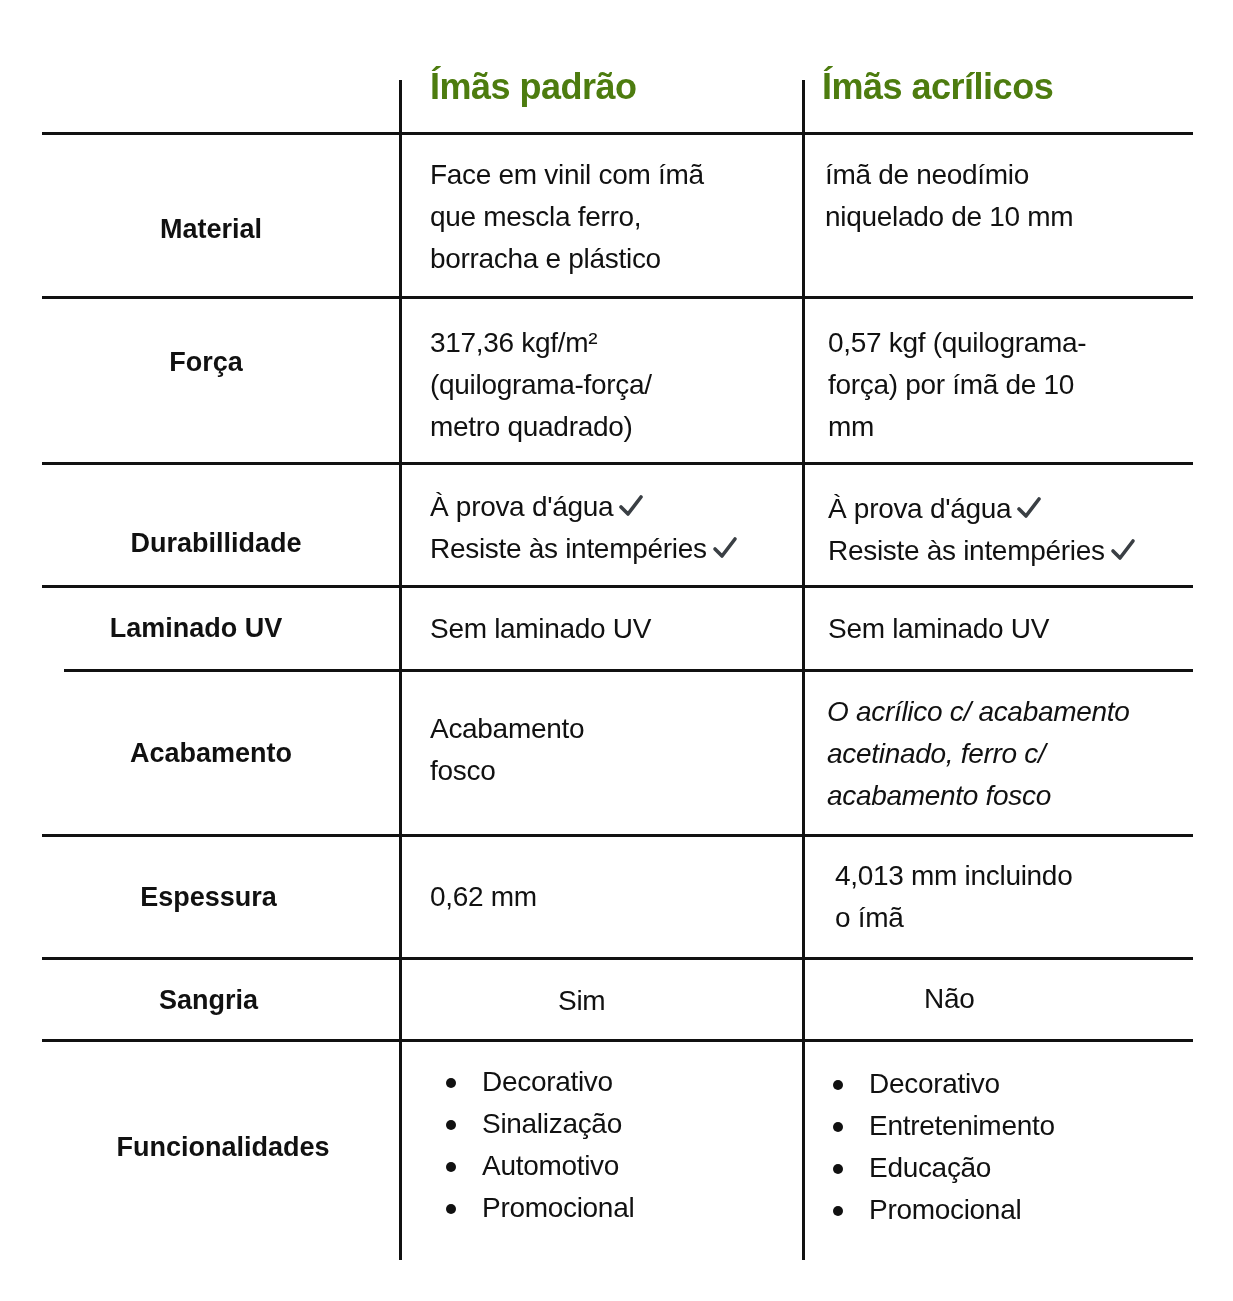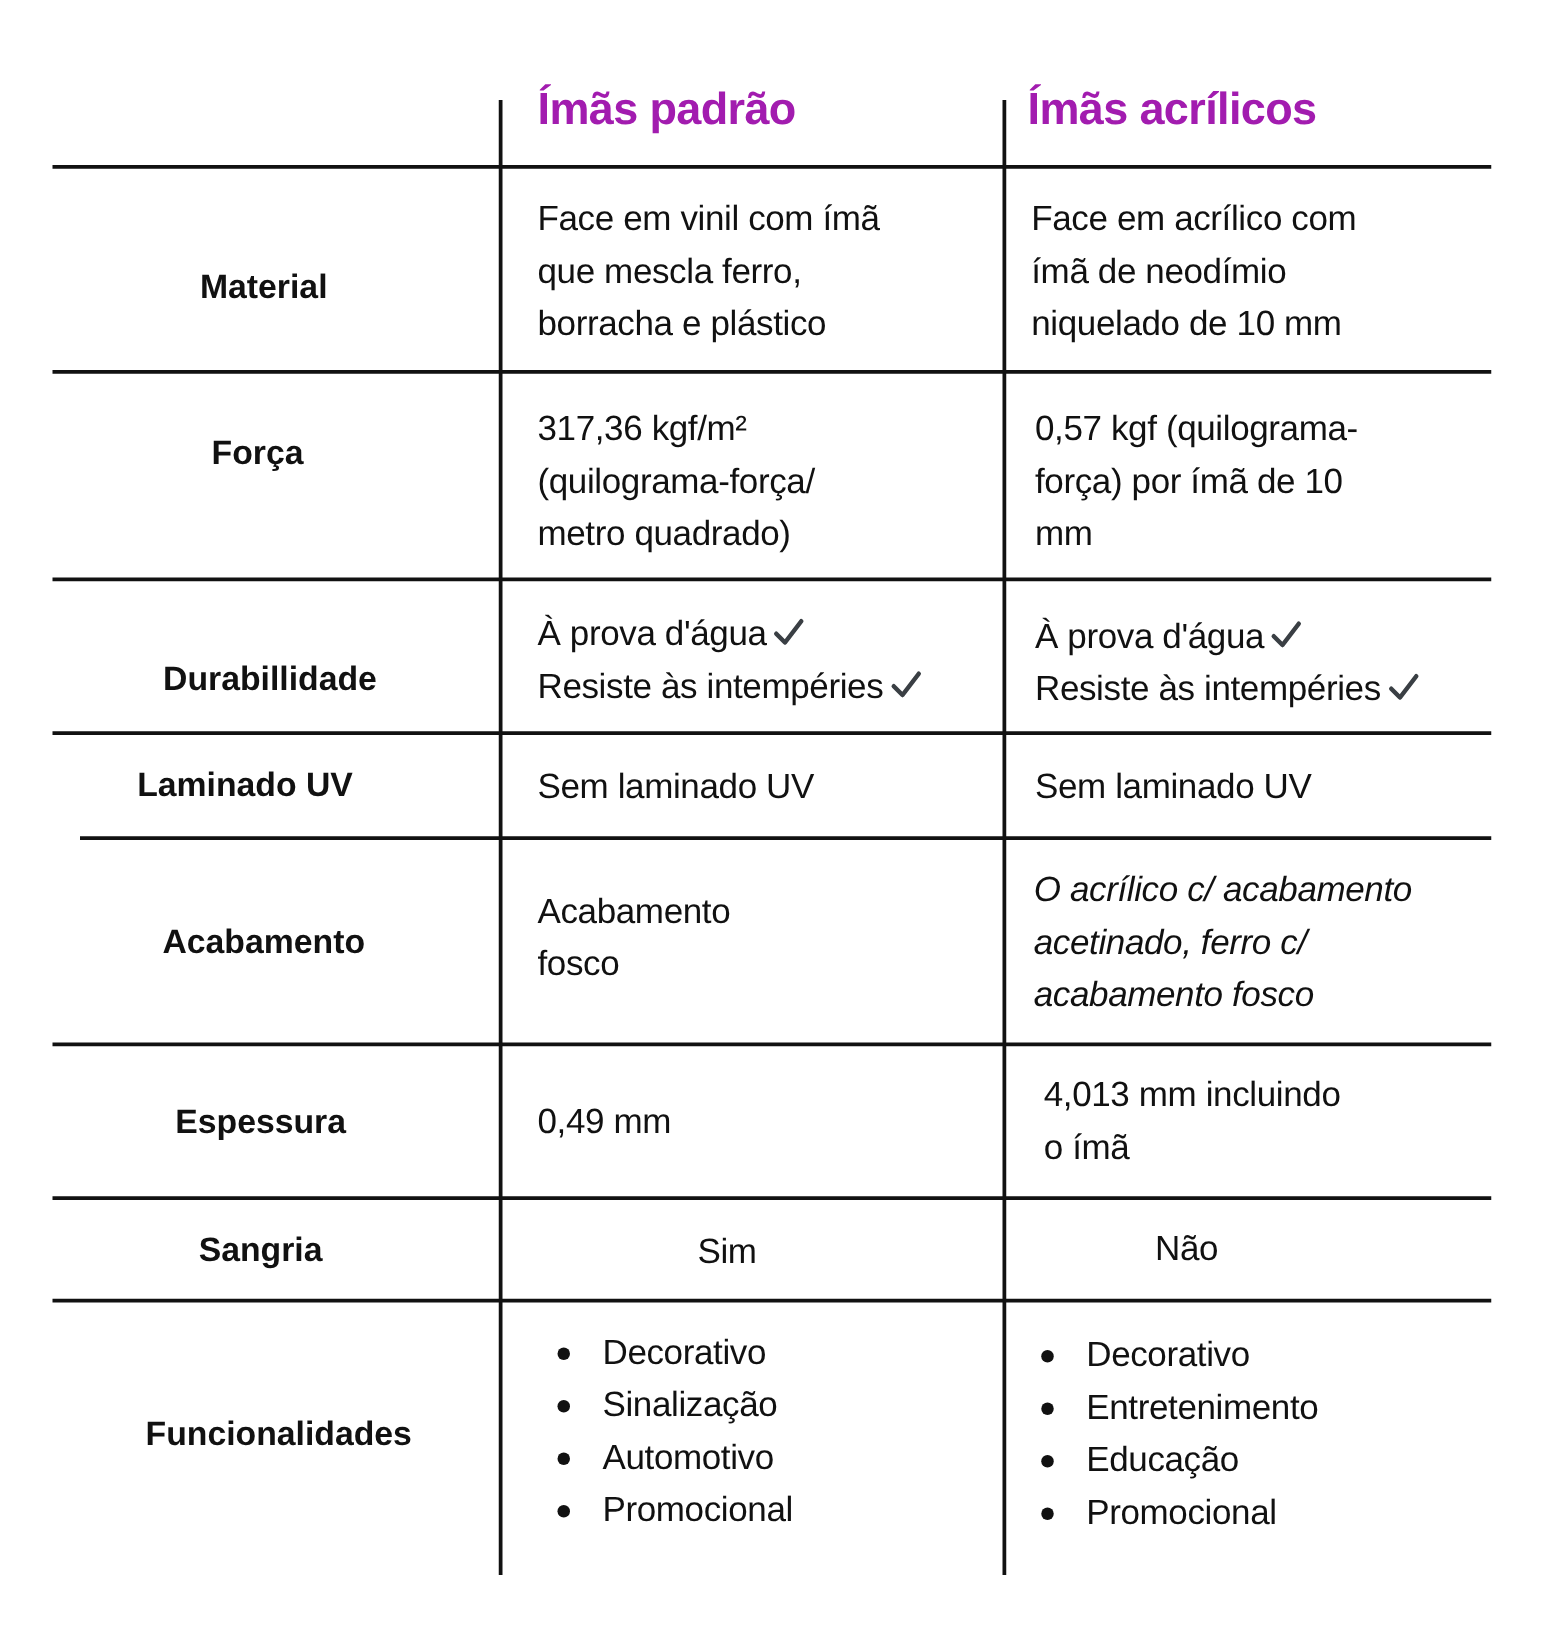--- a/index.html
+++ b/index.html
@@ -1,19 +1,19 @@
 <!DOCTYPE html>
 <html><head>
 <meta charset="utf-8">
 <style>
   html, body { margin: 0; padding: 0; background: #ffffff; }
   body { width: 1233px; height: 1301px; position: relative; overflow: hidden; font-family: "Liberation Sans", sans-serif; color: #111; }
   .hline { position: absolute; height: 3px; background: #111; }
   .vline { position: absolute; width: 3px; background: #111; }
-  .col-head { position: absolute; top: 66px; font-size: 36px; font-weight: bold; color: #a21caf; letter-spacing: -0.5px; white-space: nowrap; font-family: "Liberation Sans Narrow", "Liberation Sans", sans-serif; }
+  .col-head { position: absolute; top: 66px; font-size: 36px; font-weight: bold; color: #4d7c0f; letter-spacing: -0.5px; white-space: nowrap; font-family: "Liberation Sans Narrow", "Liberation Sans", sans-serif; }
   .label { position: absolute; left: 42px; width: 358px; display: flex; align-items: center; justify-content: center; font-weight: bold; font-size: 27px; color: #111; }
   .cell { position: absolute; font-size: 28px; line-height: 42px; color: #111; white-space: nowrap; letter-spacing: -0.3px; }
   .cell .ln { display: block; }
   .check { display: inline-block; width: 28px; height: 28px; vertical-align: -4px; margin-left: 4px; }
   .bullets { list-style: none; margin: 0; padding: 0; }
   .bullets li { position: relative; padding-left: 40px; line-height: 42px; }
   .bullets li::before { content: ""; position: absolute; left: 4px; top: 17px; width: 10px; height: 10px; border-radius: 50%; background: #111; }
 </style>
 </head>
 <body>
@@ -33,21 +33,20 @@
 <div class="col-head" style="left:430px;">Ímãs padrão</div>
 <div class="col-head" style="left:822px;">Ímãs acrílicos</div>
 
 <div class="label" style="top:135px; height:188px; padding-right:20px; box-sizing:border-box;">Material</div>
 <div class="cell" style="left:430px; top:154px;">
   <span class="ln">Face em vinil com ímã</span>
   <span class="ln">que mescla ferro,</span>
   <span class="ln">borracha e plástico</span>
 </div>
 <div class="cell" style="left:825px; top:154px;">
-  <span class="ln">Face em acrílico com</span>
   <span class="ln">ímã de neodímio</span>
   <span class="ln">niquelado de 10 mm</span>
 </div>
 
 <div class="label" style="top:299px; height:126px; padding-right:30px; box-sizing:border-box;">Força</div>
 <div class="cell" style="left:430px; top:322px;">
   <span class="ln">317,36 kgf/m²</span>
   <span class="ln">(quilograma-força/</span>
   <span class="ln">metro quadrado)</span>
 </div>
@@ -84,21 +83,21 @@
   <span class="ln">Acabamento</span>
   <span class="ln">fosco</span>
 </div>
 <div class="cell" style="left:827px; top:691px;font-style:italic;">
   <span class="ln">O acrílico c/ acabamento</span>
   <span class="ln">acetinado, ferro c/</span>
   <span class="ln">acabamento fosco</span>
 </div>
 
 <div class="label" style="top:837px; height:120px; padding-right:25px; box-sizing:border-box;">Espessura</div>
-<div class="cell" style="left:430px; top:876px;">0,49 mm</div>
+<div class="cell" style="left:430px; top:876px;">0,62 mm</div>
 <div class="cell" style="left:835px; top:855px;">
   <span class="ln">4,013 mm incluindo</span>
   <span class="ln">o ímã</span>
 </div>
 
 <div class="label" style="top:960px; height:80px; padding-right:25px; box-sizing:border-box;">Sangria</div>
 <div class="cell" style="left:558px; top:980px;">Sim</div>
 <div class="cell" style="left:924px; top:978px;">Não</div>
 
 <div class="label" style="top:1042px; height:210px; padding-left:4px; box-sizing:border-box;">Funcionalidades</div>

